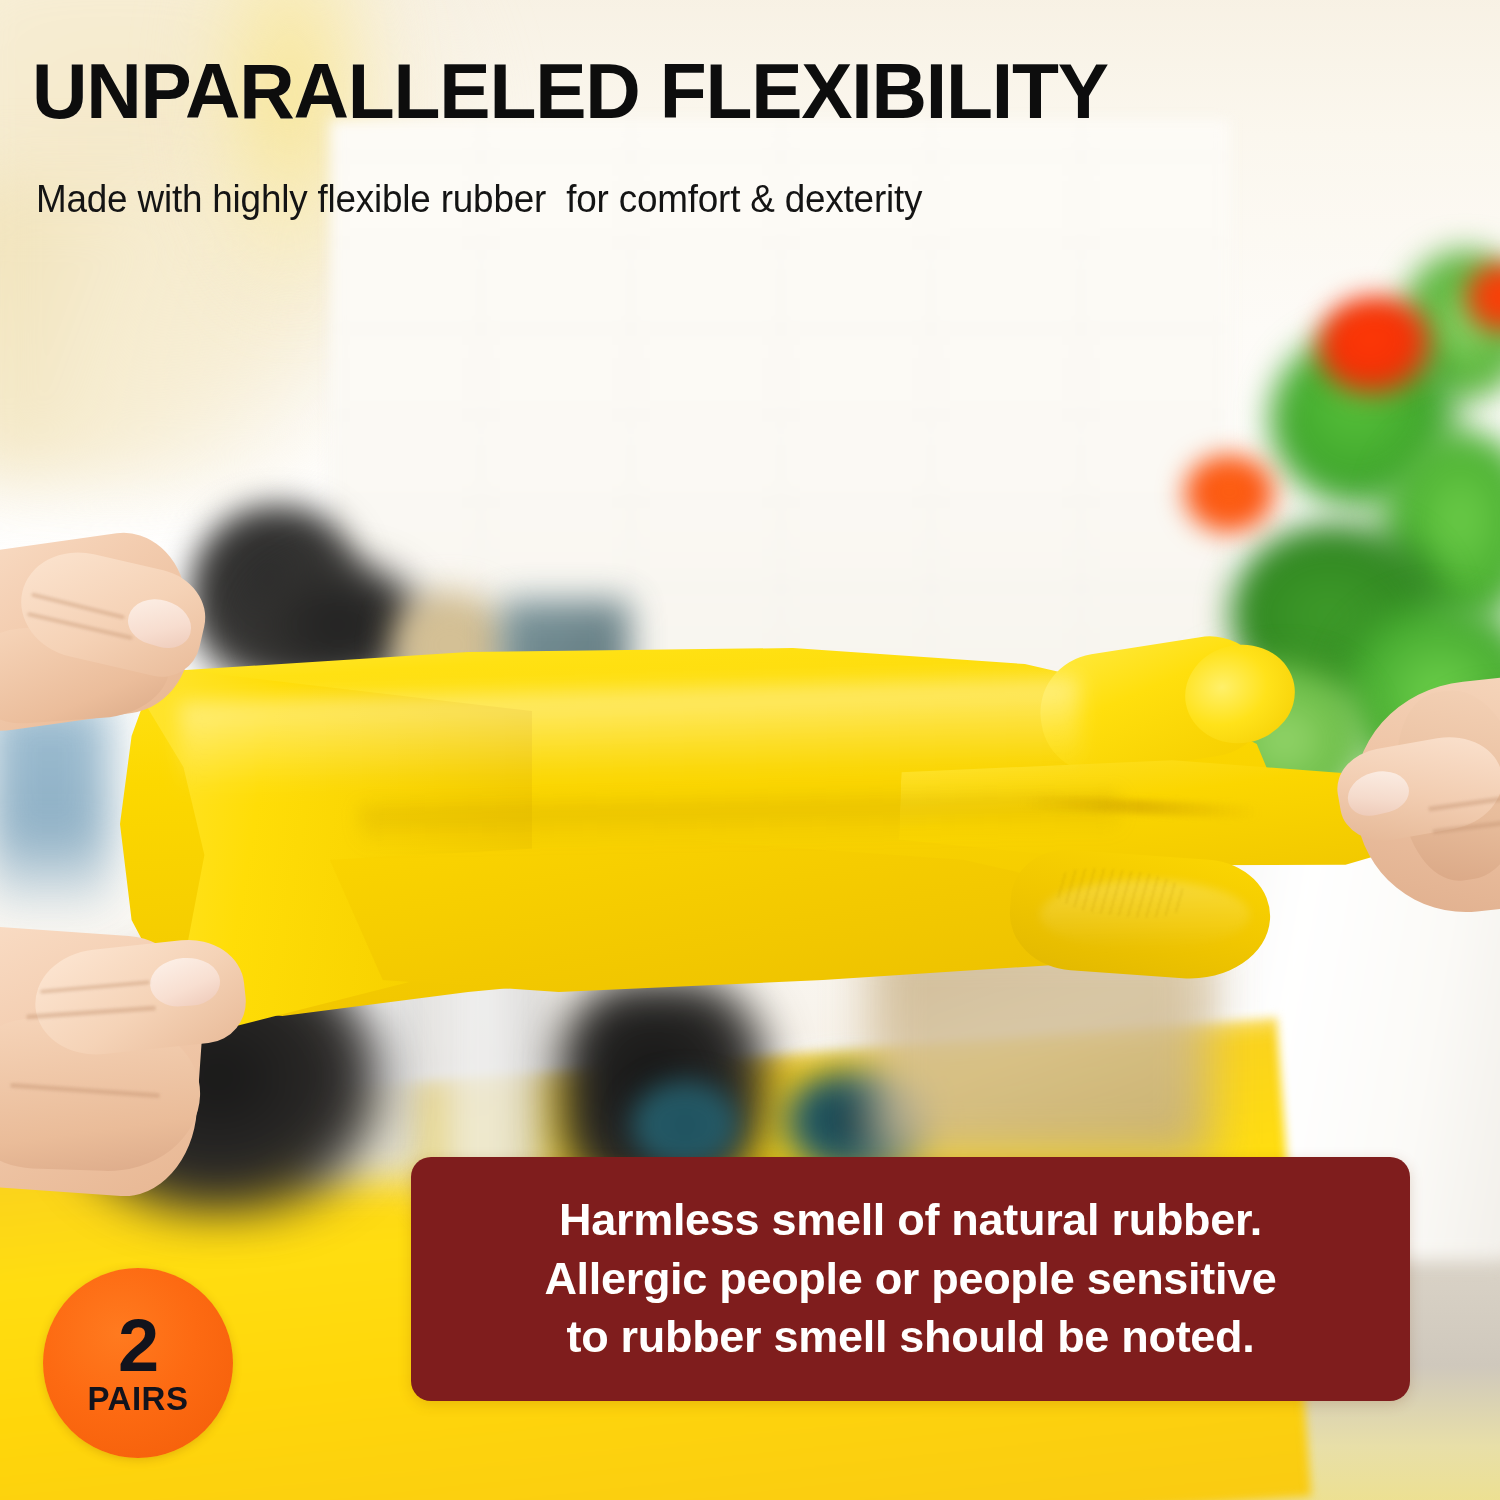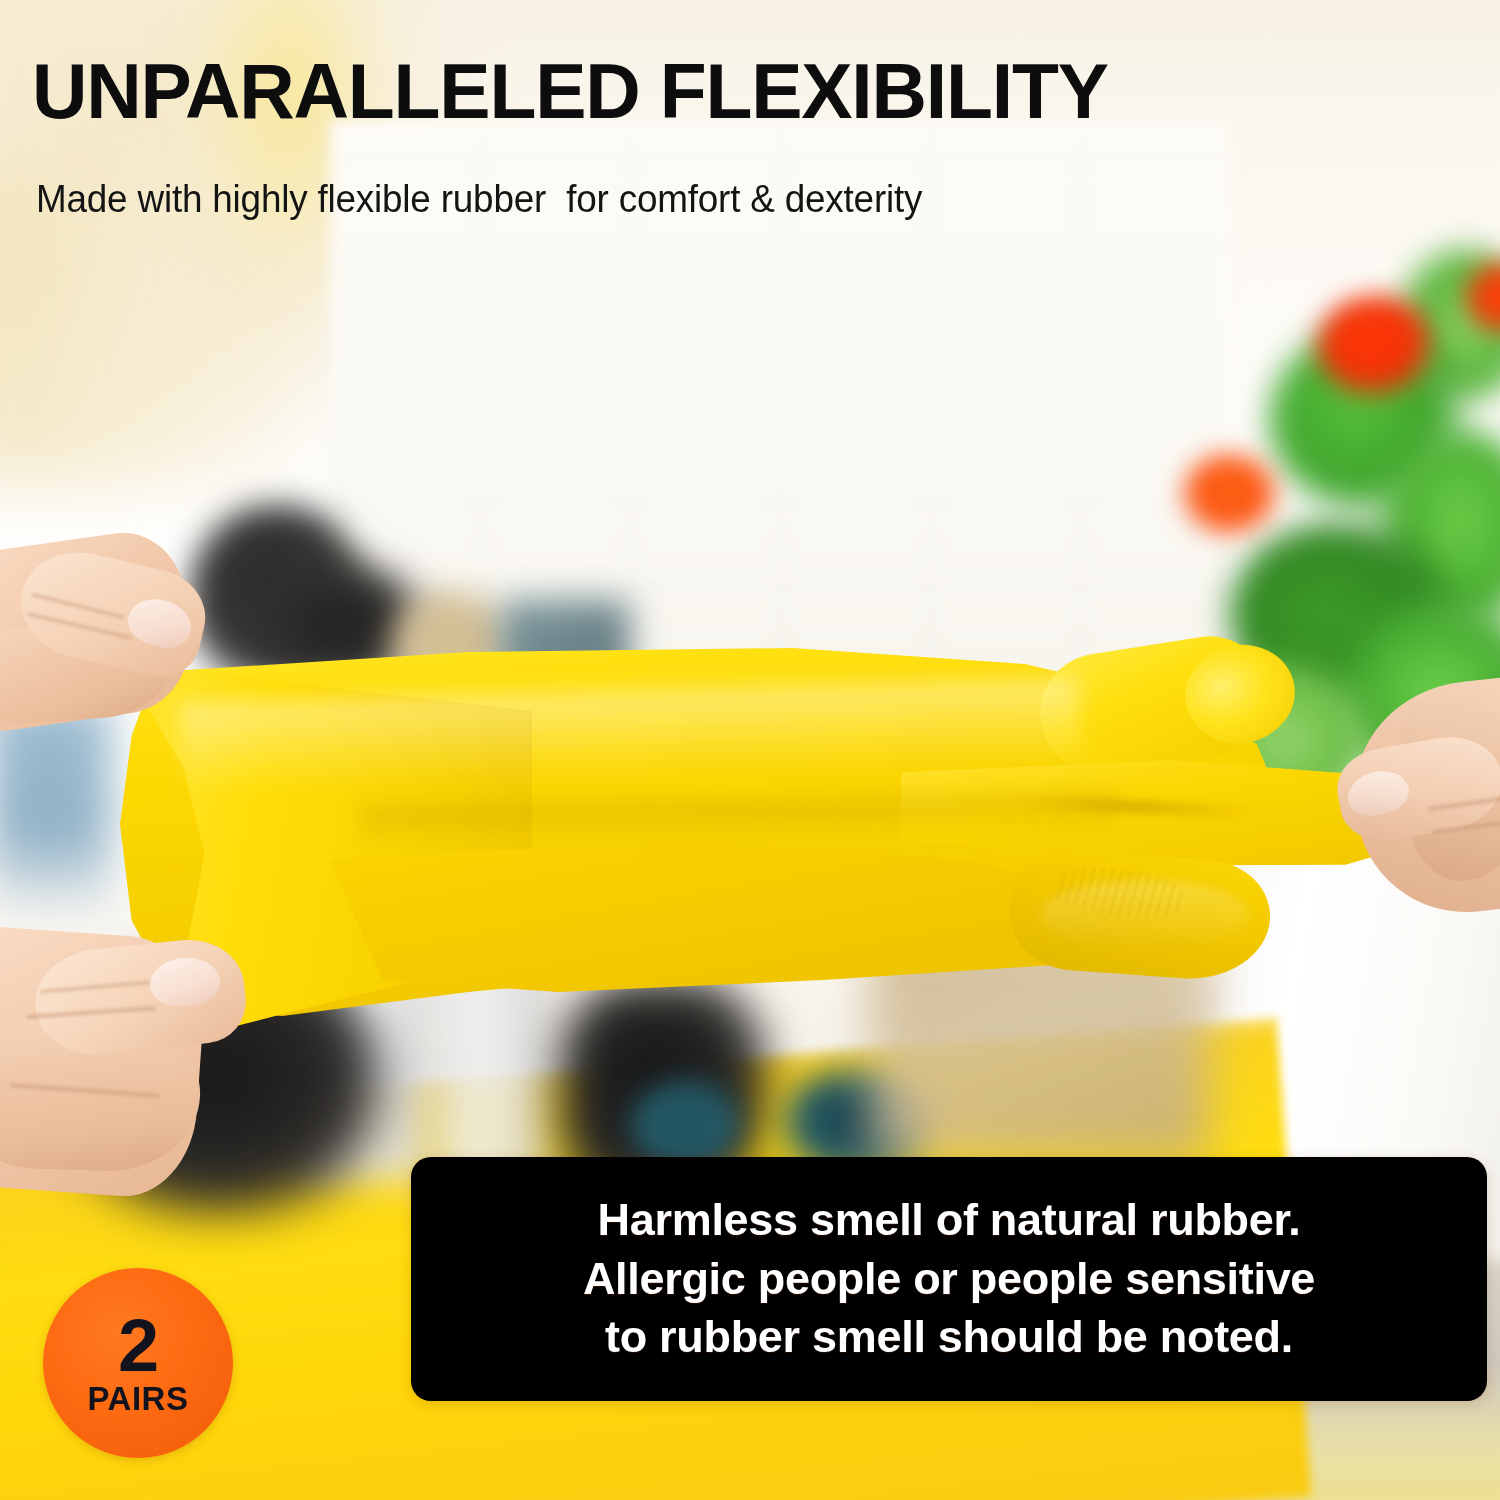--- a/index.html
+++ b/index.html
@@ -481,22 +481,22 @@
     letter-spacing: -0.2px;
     transform: scaleX(.97);
     transform-origin: left center;
     white-space: pre;
   }
 
   
   .callout {
     position: absolute;
     left: 411px; top: 1157px;
-    width: 1076px; height: 244px;
-    background: #000000;
+    width: 999px; height: 244px;
+    background: #7f1d1d;
     border-radius: 20px;
     box-shadow: 0 3px 14px rgba(120,50,0,.18);
     display: flex;
     align-items: center;
     justify-content: center;
   }
   .callout-text {
     color: #ffffff;
     font-size: 45px;
     font-weight: 700;

